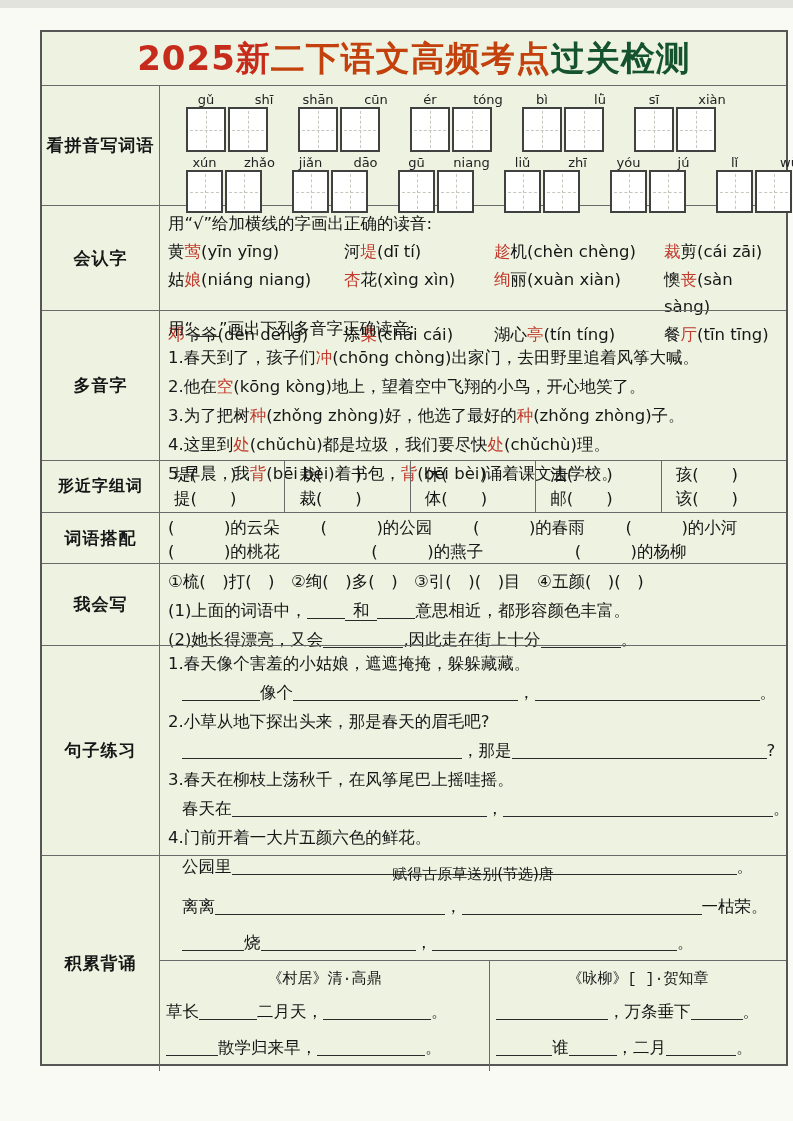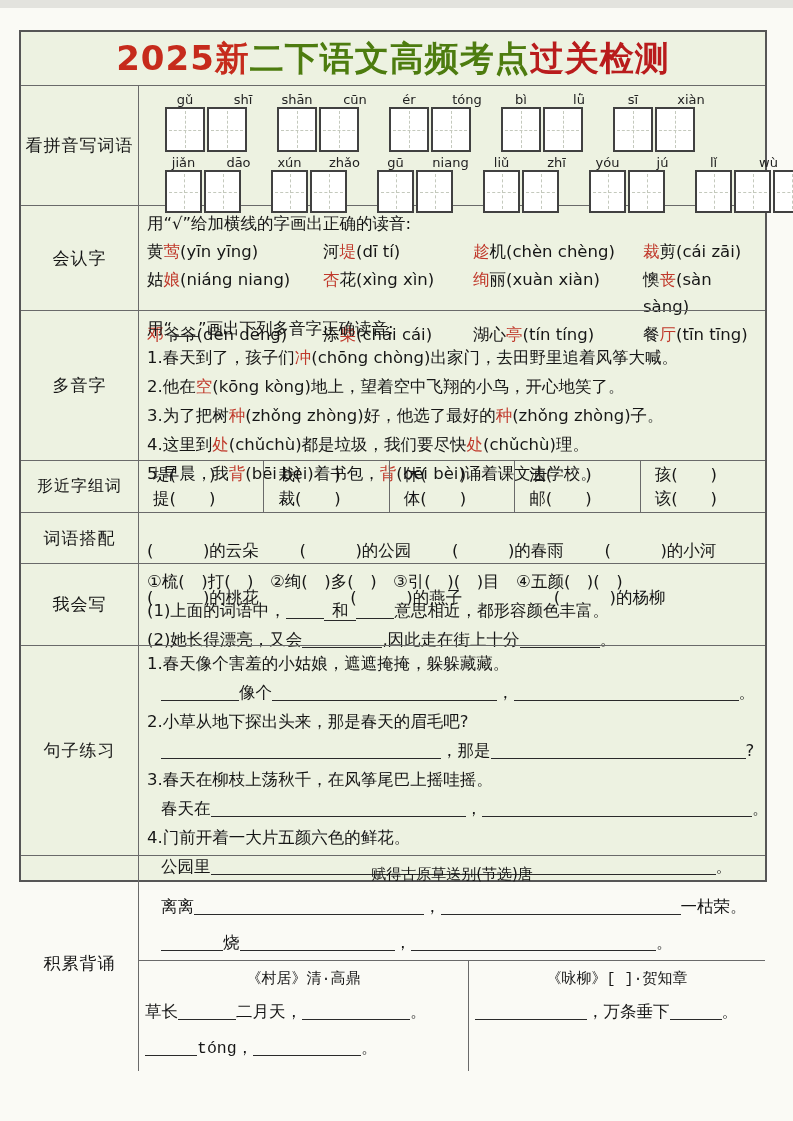--- a/index.html
+++ b/index.html
@@ -5,38 +5,38 @@
   html,body{margin:0;padding:0;}
   body{
     width:793px;height:1121px;position:relative;
     background:#fafaf5;
     font-family:"DejaVu Sans",sans-serif;
     color:#161616;
     overflow:hidden;
   }
   .page-edge{position:absolute;left:0;top:0;right:0;height:8px;background:#e3e3de;}
   .sheet{
-    position:absolute;left:19px;top:30px;width:748px;height:852px;
+    position:absolute;left:40px;top:30px;width:748px;height:1036px;
     background:#edf2e1;border:2px solid #565656;
     display:flex;flex-direction:column;box-sizing:border-box;
   }
   .row{display:flex;box-sizing:border-box;flex:none;}
   .row + .row{border-top:1.5px solid #6a6a6a;}
   .label{
     width:118px;flex:none;display:flex;align-items:center;justify-content:center;
-    font-weight:400;font-size:17px;border-right:1.5px solid #6a6a6a;
+    font-weight:700;font-size:17px;border-right:1.5px solid #6a6a6a;
     text-align:center;padding:0 4px;box-sizing:border-box;letter-spacing:1px;
   }
   .content{flex:1;padding:3px 8px;box-sizing:border-box;font-size:16.5px;min-width:0;}
   
   .title-row{height:53px;align-items:center;justify-content:center;}
   .title-row .t{font-size:34px;font-weight:700;letter-spacing:1px;}
   .t-red{color:#c62b1c;}
-  .t-black{color:#4d7c0f;text-align:center;}
-  .t-green{color:#b91c1c;text-align:center;}
+  .t-black{color:#c2410c;text-align:center;}
+  .t-green{color:#14532d;text-align:center;}
   
   .py-row{display:flex;gap:14px;margin:3px 0 2px 18px;align-items:flex-end;}
   .py-group{display:flex;flex-direction:column;}
   .py-labels{display:flex;gap:18px;}
   .py-labels span{display:inline-block;text-align:center;font-size:13px;color:#222;}
   .py-boxes{display:flex;gap:2px;}
   .tian{
     background:#ffffff;border:2px solid #414141;position:relative;box-sizing:border-box;
   }
   .tian::before{content:"";position:absolute;left:50%;top:2px;bottom:2px;border-left:1.5px dashed #c4c9bd;}
@@ -52,21 +52,21 @@
   .ul{border-bottom:1.5px solid #2a2a2a;padding:0 8px;}
   
   .renzi-grid{display:grid;grid-template-columns:176px 150px 170px 1fr;row-gap:1px;line-height:27px;}
   
   .pairs{display:flex;height:100%;align-items:center;}
   .pair-col{flex:1;padding:1px 0 1px 14px;line-height:24px;box-sizing:border-box;}
   .pair-col:not(:last-child){border-right:1.5px solid #6a6a6a;height:100%;display:flex;flex-direction:column;justify-content:center;}
   .pair-col:last-child{display:flex;flex-direction:column;justify-content:center;height:100%;}
   
   .dapei-line{display:flex;line-height:24px;}
-  .dapei-line span{flex:1;margin-top:23px;}
+  .dapei-line span{flex:1;}
   
   .jilei-content{padding:0;display:flex;flex-direction:column;}
   .jilei-top{height:104px;padding:3px 8px;box-sizing:border-box;}
   .jilei-bottom{flex:1;display:flex;border-top:1.5px solid #6a6a6a;font-family:Liberation Mono, monospace;}
   .jilei-left{width:330px;flex:none;border-right:1.5px solid #6a6a6a;padding:4px 6px;box-sizing:border-box;}
   .jilei-right{flex:1;padding:4px 6px;box-sizing:border-box;}
   .poem-title{text-align:center;line-height:30px;font-size:15px;}
   .poem-line{line-height:36px;white-space:nowrap;}
   .indent{margin-left:14px;}
 </style>
@@ -135,32 +135,32 @@
             </div>
             <div class="py-boxes">
               <div class="tian"></div>
               <div class="tian"></div>
             </div>
           </div>
         </div>
         <div class="py-row">
           <div class="py-group g2">
             <div class="py-labels">
+              <span>xún</span>
+              <span>zhǎo</span>
+            </div>
+            <div class="py-boxes">
+              <div class="tian"></div>
+              <div class="tian"></div>
+            </div>
+          </div>
+          <div class="py-group g2">
+            <div class="py-labels">
               <span>jiǎn</span>
               <span>dāo</span>
-            </div>
-            <div class="py-boxes">
-              <div class="tian"></div>
-              <div class="tian"></div>
-            </div>
-          </div>
-          <div class="py-group g2">
-            <div class="py-labels">
-              <span>xún</span>
-              <span>zhǎo</span>
             </div>
             <div class="py-boxes">
               <div class="tian"></div>
               <div class="tian"></div>
             </div>
           </div>
           <div class="py-group g2">
             <div class="py-labels">
               <span>gū</span>
               <span>niang</span>
@@ -314,23 +314,24 @@
     <div class="content jilei-content">
       <div class="jilei-top" id="jilei-top">
         <div class="poem-title">赋得古原草送别(节选)唐</div>
       <div class="poem-line indent"><span>离离</span><span class="blank" style="width: 230px;"></span><span>，</span><span class="blank" style="width: 240px;"></span><span>一枯荣。</span></div>
           <div class="poem-line indent"><span class="blank" style="width: 62px;"></span><span>烧</span><span class="blank" style="width: 155px;"></span><span>，</span><span class="blank" style="width: 245px;"></span><span>。</span></div>
         </div>
       <div class="jilei-bottom">
         <div class="jilei-left" id="jilei-left">
           <div class="poem-title">《村居》清·高鼎</div>
         <div class="poem-line"><span>草长</span><span class="blank" style="width: 58px;"></span><span>二月天，</span><span class="blank" style="width: 108px;"></span><span>。</span></div>
-            <div class="poem-line"><span class="blank" style="width: 52px;"></span><span>tóng，</span><span class="blank" style="width: 108px;"></span><span>。</span></div>
+            <div class="poem-line"><span class="blank" style="width: 52px;"></span><span>散学归来早，</span><span class="blank" style="width: 108px;"></span><span>。</span></div>
           </div>
         <div class="jilei-right" id="jilei-right">
           <div class="poem-title">《咏柳》[ ]·贺知章</div>
         <div class="poem-line"><span class="blank" style="width: 112px;"></span><span>，万条垂下</span><span class="blank" style="width: 52px;"></span><span>。</span></div>
+            <div class="poem-line"><span class="blank" style="width: 56px;"></span><span>谁</span><span class="blank" style="width: 48px;"></span><span>，二月</span><span class="blank" style="width: 70px;"></span><span>。</span></div>
           </div>
       </div>
     </div>
   </div>
 
 </div>
 
 </body></html>

